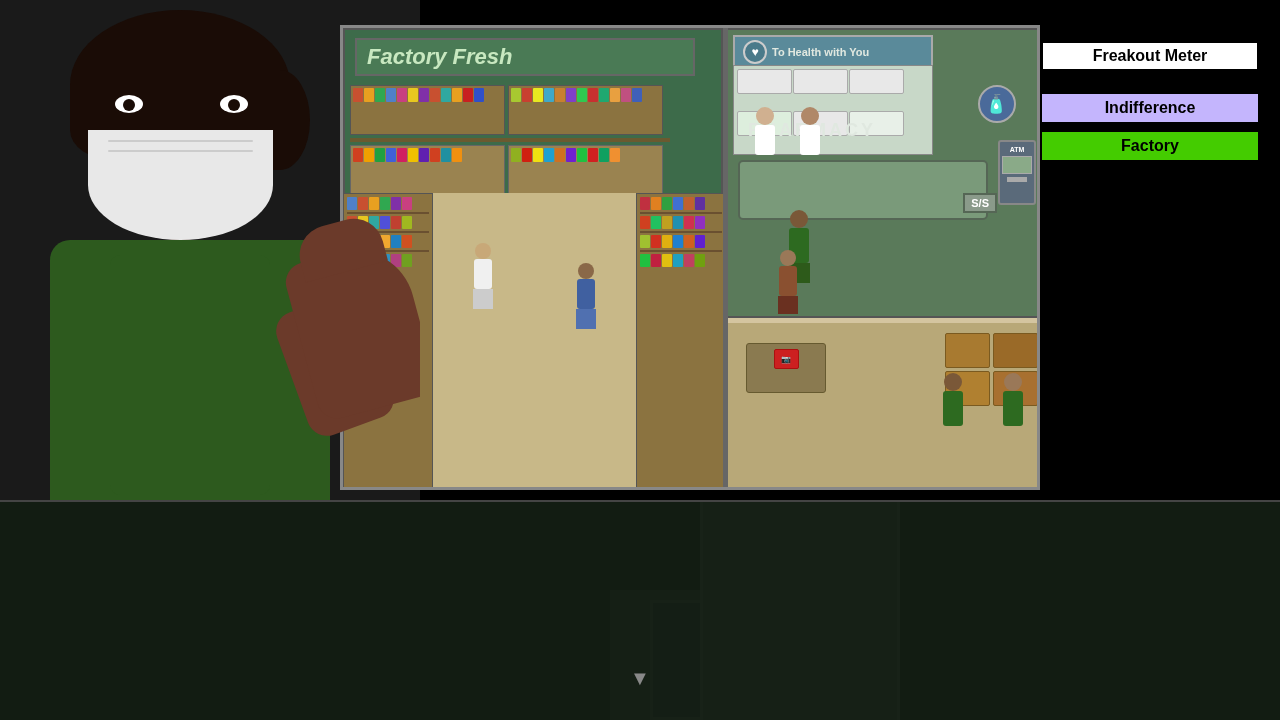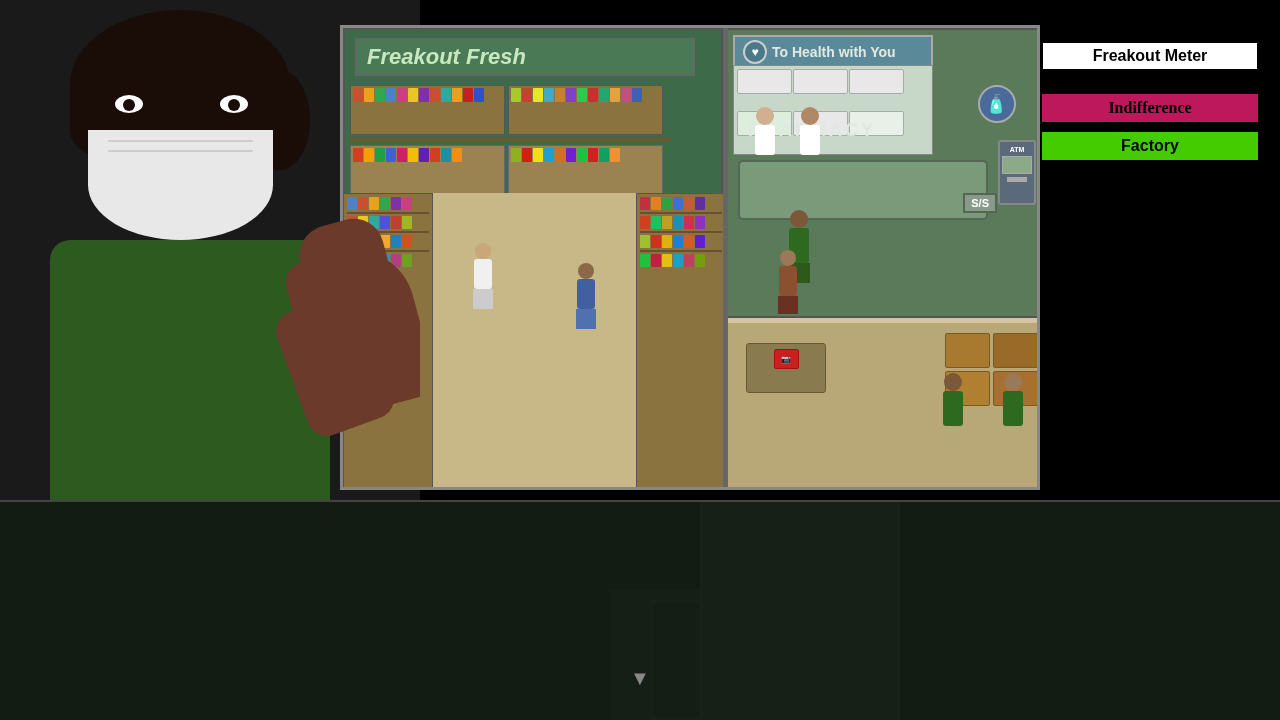--- a/index.html
+++ b/index.html
@@ -320,22 +320,21 @@
       font-size: 16px;
       font-family: 'Arial', sans-serif;
       color: #000;
     }
 
     .stat-confidence {
       background: #e8b800;
     }
 
     .stat-indifference {
-      background: #be185d;
-      font-family: Liberation Serif, serif;
+      background: #c4b5fd;
     }
 
     .stat-patience {
       background: #44cc00;
     }
 
     
     #store-right-floor {
       position: absolute;
       top: 295px; left: 383px;
@@ -412,21 +411,21 @@
       </div>
     </div>
 
     <div class="char-torso"></div>
   </div>
 
   <div id="store-view">
 
     <div id="store-top">
       <div class="store-sign">
-        <div class="store-sign-title">Freakout Fresh</div>
+        <div class="store-sign-title">Factory Fresh</div>
       </div>
 
       <div style="position:absolute; top:55px; left:5px; display:flex; gap:3px;">
         <div style="width:155px; height:50px; background:#8b7340; border:1px solid #555; display:flex; flex-wrap:wrap; gap:1px; padding:2px;">
           <div style="width:10px;height:14px;background:#c85030;border-radius:1px;"></div>
           <div style="width:10px;height:14px;background:#e8a020;border-radius:1px;"></div>
           <div style="width:10px;height:14px;background:#30a850;border-radius:1px;"></div>
           <div style="width:10px;height:14px;background:#5080c8;border-radius:1px;"></div>
           <div style="width:10px;height:14px;background:#c84080;border-radius:1px;"></div>
           <div style="width:10px;height:14px;background:#e8c820;border-radius:1px;"></div>
@@ -572,21 +571,21 @@
         <div style="width:18px;height:30px;background:#4060a0;margin:0 auto;border-radius:3px;"></div>
         <div style="width:20px;height:20px;background:#5070b0;margin:0 auto;"></div>
       </div>
 
     </div>
 
     <div id="pharmacy-section">
 
       <div style="position:absolute;top:5px;left:5px;background:#5a8a9a;border:2px solid #aaa;padding:3px 8px;display:flex;align-items:center;gap:5px;width:200px;">
         <div style="width:24px;height:24px;background:#4a7a8a;border-radius:50%;border:2px solid #ccc;display:flex;align-items:center;justify-content:center;color:white;font-size:12px;flex-shrink:0;">♥</div>
-        <span style="color:#e0e8e0;font-size:14px;font-weight:bold;">To Health with You</span>
+        <span style="color:#e0e8e0;font-size:11px;font-weight:bold;">To Health with You</span>
       </div>
 
       <div style="position:absolute;top:35px;left:5px;width:200px;height:90px;background:#c8d8c8;border:1px solid #888;display:flex;flex-wrap:wrap;gap:1px;padding:3px;">
         <div style="width:55px;height:25px;background:#e8e8e8;border:1px solid #aaa;border-radius:2px;"></div>
         <div style="width:55px;height:25px;background:#e8e8e8;border:1px solid #aaa;border-radius:2px;"></div>
         <div style="width:55px;height:25px;background:#e8e8e8;border:1px solid #aaa;border-radius:2px;"></div>
         <div style="width:55px;height:25px;background:#ddeedd;border:1px solid #aaa;border-radius:2px;"></div>
         <div style="width:55px;height:25px;background:#e8e8e8;border:1px solid #aaa;border-radius:2px;"></div>
         <div style="width:55px;height:25px;background:#e8f0e8;border:1px solid #aaa;border-radius:2px;"></div>
       </div>

